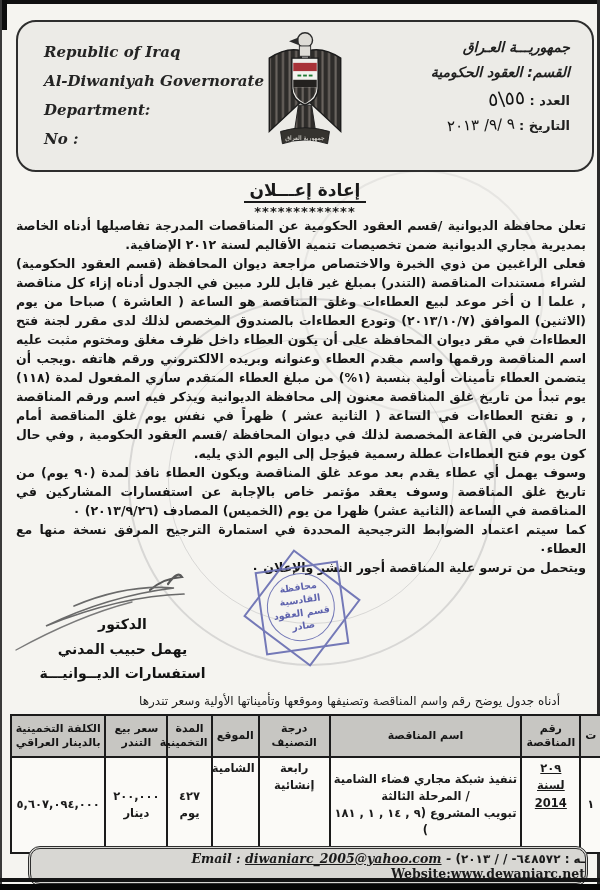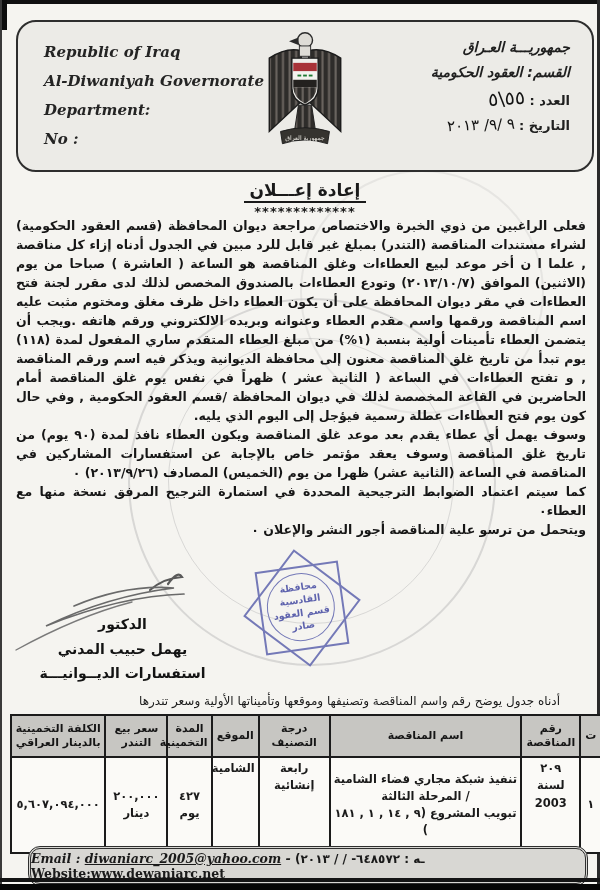--- a/index.html
+++ b/index.html
@@ -75,21 +75,21 @@
     padding:2px 3px;text-align:center;}
   table.main th{background:#c7c6c2;font-size:11px;line-height:1.25;height:36px;color:#151515;}
   table.main td{background:#fbfaf7;font-size:11.5px;line-height:1.5;height:90px;vertical-align:middle;}
   th.small{font-size:9px;}
   td.name-cell{text-align:right;padding:4px 6px;vertical-align:top;}
   td.cost-cell{font-size:12.5px;letter-spacing:.5px;}
 
   
   .footer-box{position:absolute;left:28px;top:846px;width:554px;height:34px;
     border:3px double #2e2e2e;border-radius:12px;background:#d8d7d3;
-    text-align:left;overflow:hidden;}
+    text-align:right;overflow:hidden;}
   .footer-line1{margin-top:2px;font-size:12.5px;font-weight:bold;}
   .footer-line1 .en{font-family:"DejaVu Serif",serif;font-style:italic;}
   .footer-line1 .en u{text-decoration:underline;}
   .footer-line1 .ar{direction:ltr;unicode-bidi:bidi-override;font-size:12px;}
   .footer-line2{font-family:"DejaVu Serif",serif;font-weight:bold;font-size:12.5px;margin-top:0;}
 </style>
 </head>
 <body>
 
 <div class="page">
@@ -148,20 +148,21 @@
     <path d="M24,112 Q50,104 76,112 L74,125 Q50,117 26,125 Z" fill="#35332f" stroke="#1c1c1c" stroke-width="1"></path>
     <text x="50" y="121" font-size="6.5" fill="#e8e6e0" text-anchor="middle">جمهورية العراق</text>
   </svg>
 
   <div class="title-wrap">
     <div><span class="title-text">إعادة إعـــلان</span></div>
     <div class="title-stars">*************</div>
   </div>
 
   <div class="body-text">
+    <p>تعلن محافظة الديوانية /قسم العقود الحكومية عن المناقصات المدرجة تفاصيلها أدناه الخاصة بمديرية مجاري الديوانية ضمن تخصيصات تنمية الأقاليم لسنة ٢٠١٢ الإضافية.</p>
     <p>فعلى الراغبين من ذوي الخبرة والاختصاص مراجعة ديوان المحافظة (قسم العقود الحكومية) لشراء مستندات المناقصة (التندر) بمبلغ غير قابل للرد مبين في الجدول أدناه إزاء كل مناقصة , علما ا ن أخر موعد لبيع العطاءات وغلق المناقصة هو الساعة ( العاشرة ) صباحا من يوم (الاثنين) الموافق (٢٠١٣/١٠/٧) وتودع العطاءات بالصندوق المخصص لذلك لدى مقرر لجنة فتح العطاءات في مقر ديوان المحافظة على أن يكون العطاء داخل ظرف مغلق ومختوم مثبت عليه اسم المناقصة ورقمها واسم مقدم العطاء وعنوانه وبريده الالكتروني ورقم هاتفه .ويجب أن يتضمن العطاء تأمينات أولية بنسبة (١%) من مبلغ العطاء المتقدم ساري المفعول لمدة (١١٨) يوم تبدأ من تاريخ غلق المناقصة معنون إلى محافظة الديوانية ويذكر فيه اسم ورقم المناقصة , و تفتح العطاءات في الساعة ( الثانية عشر ) ظهراً في نفس يوم غلق المناقصة أمام الحاضرين في القاعة المخصصة لذلك في ديوان المحافظة /قسم العقود الحكومية , وفي حال كون يوم فتح العطاءات عطلة رسمية فيؤجل إلى اليوم الذي يليه.</p>
     <p>وسوف يهمل أي عطاء يقدم بعد موعد غلق المناقصة ويكون العطاء نافذ لمدة (٩٠ يوم) من تاريخ غلق المناقصة وسوف يعقد مؤتمر خاص بالإجابة عن استفسارات المشاركين في المناقصة في الساعة (الثانية عشر) ظهرا من يوم (الخميس) المصادف (٢٠١٣/٩/٢٦) ٠</p>
     <p>كما سيتم اعتماد الضوابط الترجيحية المحددة في استمارة الترجيح المرفق نسخة منها مع العطاء٠</p>
     <p>ويتحمل من ترسو علية المناقصة أجور النشر والإعلان ٠</p>
   </div>
 
   <svg class="sig-scribble" viewBox="0 0 220 90">
     <path d="M158,18 q10,-14 14,-7 q-18,1 -32,13" stroke="#5a5a5a" fill="none" stroke-width="2.2" stroke-linecap="round"></path>
     <path d="M64,40 q52,-22 100,-18 q-66,8 -128,38 q74,-30 138,-32" stroke="#6a6a6a" fill="none" stroke-width="1.7" stroke-linecap="round"></path>
     <path d="M6,84 q62,-34 116,-48" stroke="#7a7a7a" fill="none" stroke-width="1.4" stroke-linecap="round"></path>
@@ -202,23 +203,23 @@
       <th>رقم المناقصة</th>
       <th>اسم المناقصة</th>
       <th>درجة التصنيف</th>
       <th>الموقع</th>
       <th class="small">المدة التخمينية</th>
       <th>سعر بيع التندر</th>
       <th>الكلفة التخمينية بالدينار العراقي</th>
     </tr>
     <tr>
       <td>١</td>
-      <td style="vertical-align:top;">
+      <td style="vertical-align:top;text-decoration:underline;">
         <div>٢٠٩ لسنة</div>
-        <div>2003</div>
+        <div>2014</div>
       </td>
       <td class="name-cell">
         <div>تنفيذ شبكة مجاري قضاء الشامية / المرحلة الثالثة</div>
         <div>تبويب المشروع (٩ , ١٤ , ١ , ١٨١ )</div>
       </td>
       <td style="vertical-align:top;">رابعة إنشائية</td>
       <td style="vertical-align:top;">الشامية</td>
       <td>
         <div>٤٢٧</div>
         <div>يوم</div>

